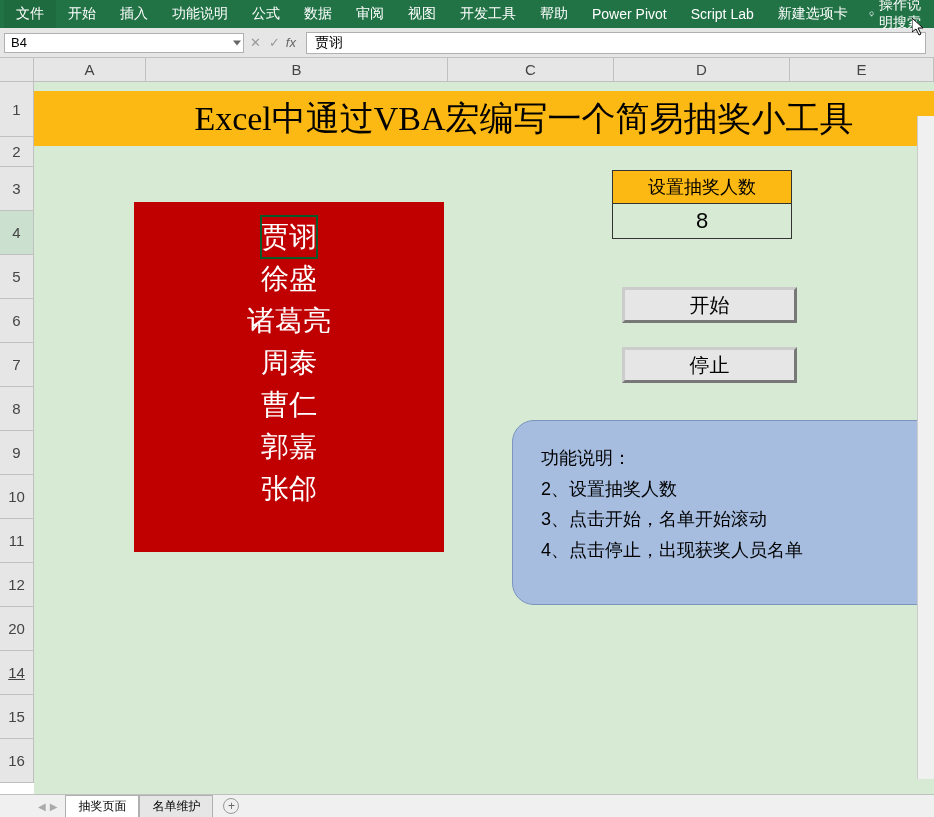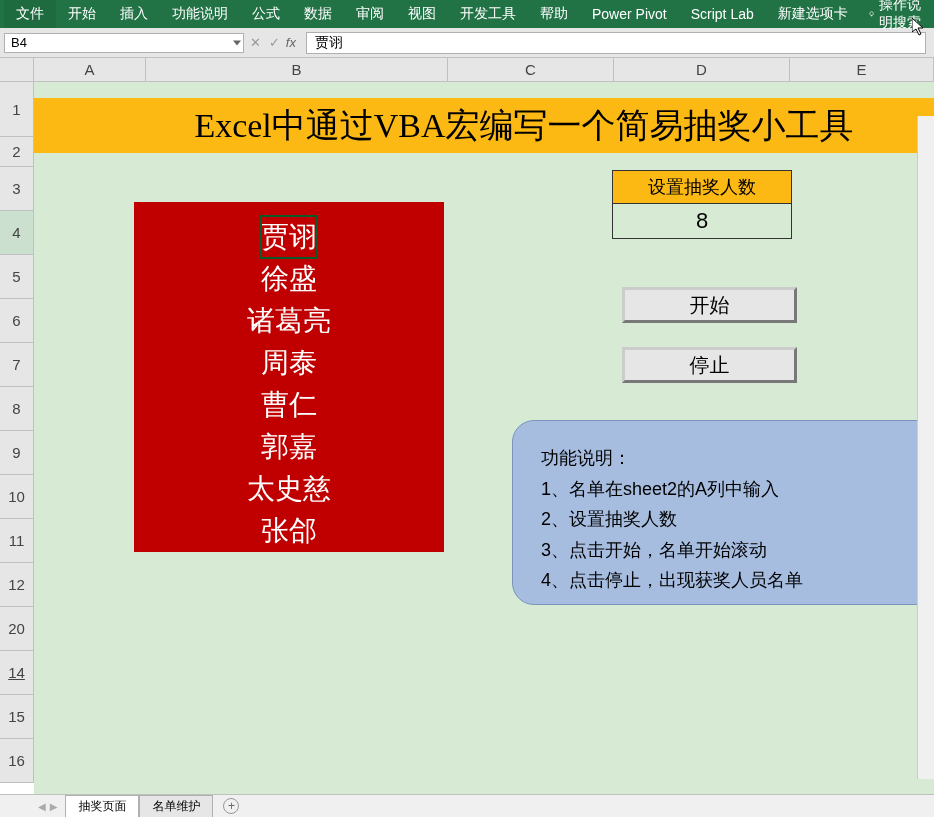--- a/index.html
+++ b/index.html
@@ -118,21 +118,21 @@
       display: flex; align-items: center; justify-content: center;
       font-size: 15px; color: #444;
     }
     .row-h.active { background: #cce0d0; }
     .cells {
       position: absolute;
       top: 24px; left: 34px; right: 0; bottom: 0;
       background: #d7ebd4;
     }
     .title-banner {
-      position: absolute; top: 16px; left: 0; right: 0;
+      position: absolute; top: 9px; left: 0; right: 0;
       height: 55px;
       background: #fdb913;
       display: flex; align-items: center; justify-content: center;
       font-size: 34px;
       font-family: "SimSun", serif;
       white-space: nowrap;
       overflow: hidden;
     }
     .title-banner span { padding-left: 80px; }
     .name-panel {
@@ -280,33 +280,31 @@
     <div class="title-banner">
       <span>Excel中通过VBA宏编写一个简易抽奖小工具</span>
     </div>
     <div class="name-panel" id="names">
         <div class="sel">贾诩</div>
         <div>徐盛</div>
         <div>诸葛亮</div>
         <div>周泰</div>
         <div>曹仁</div>
         <div>郭嘉</div>
-        <div>太史慈</div>
         <div>张郃</div>
       </div>
     <div class="cfg-box">
       <div class="cfg-label">设置抽奖人数</div>
       <div class="cfg-val">8</div>
     </div>
     <div class="btn3d" style="top:205px">开始</div>
     <div class="btn3d" style="top:265px">停止</div>
     <div class="help-box">
       <div>功能说明：</div>
       <div id="helplines">
-          <div>1、名单在sheet2的A列中输入</div>
           <div>2、设置抽奖人数</div>
           <div>3、点击开始，名单开始滚动</div>
           <div>4、点击停止，出现获奖人员名单</div>
         </div>
     </div>
   </div>
   <div class="scrollb"></div>
 </div>
 
 <div class="sheet-tabs">

